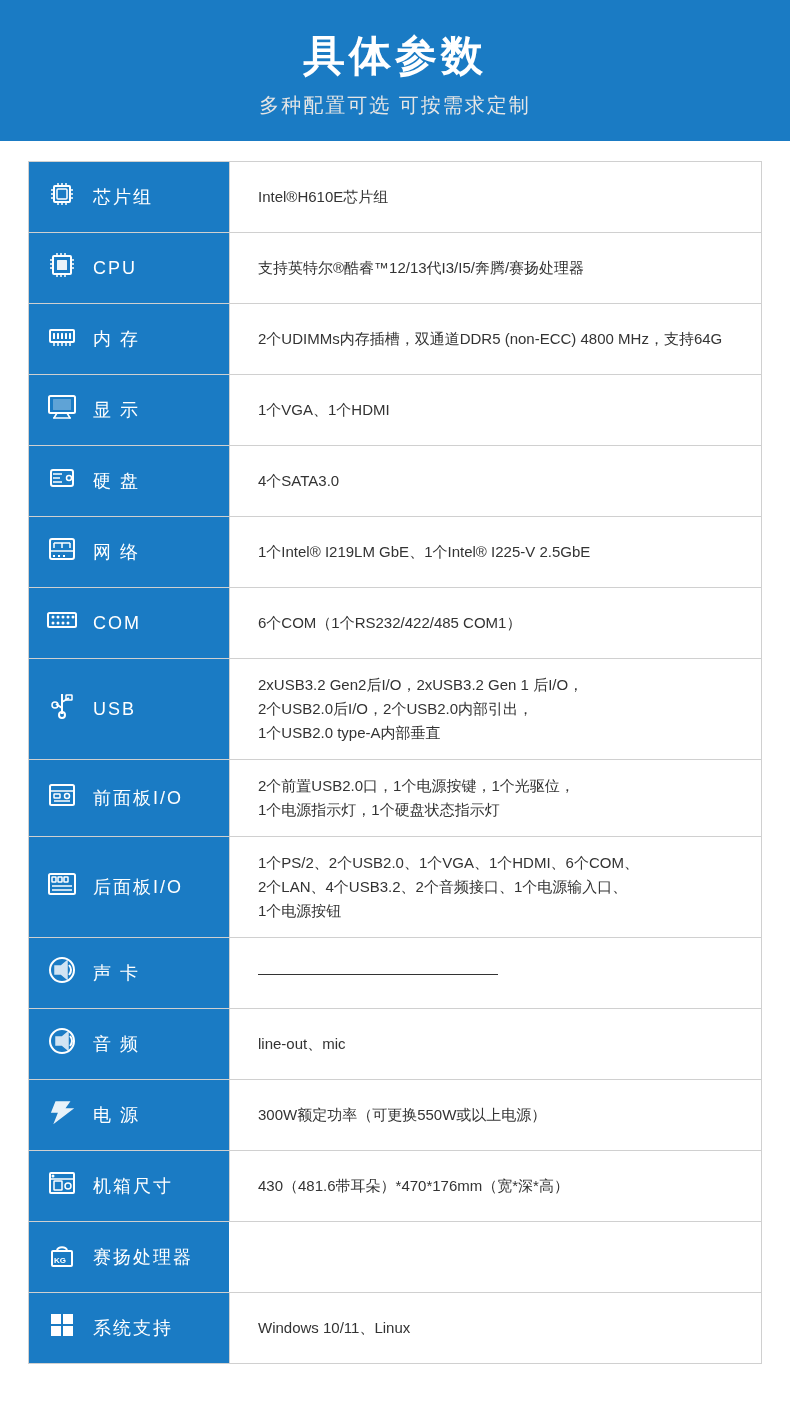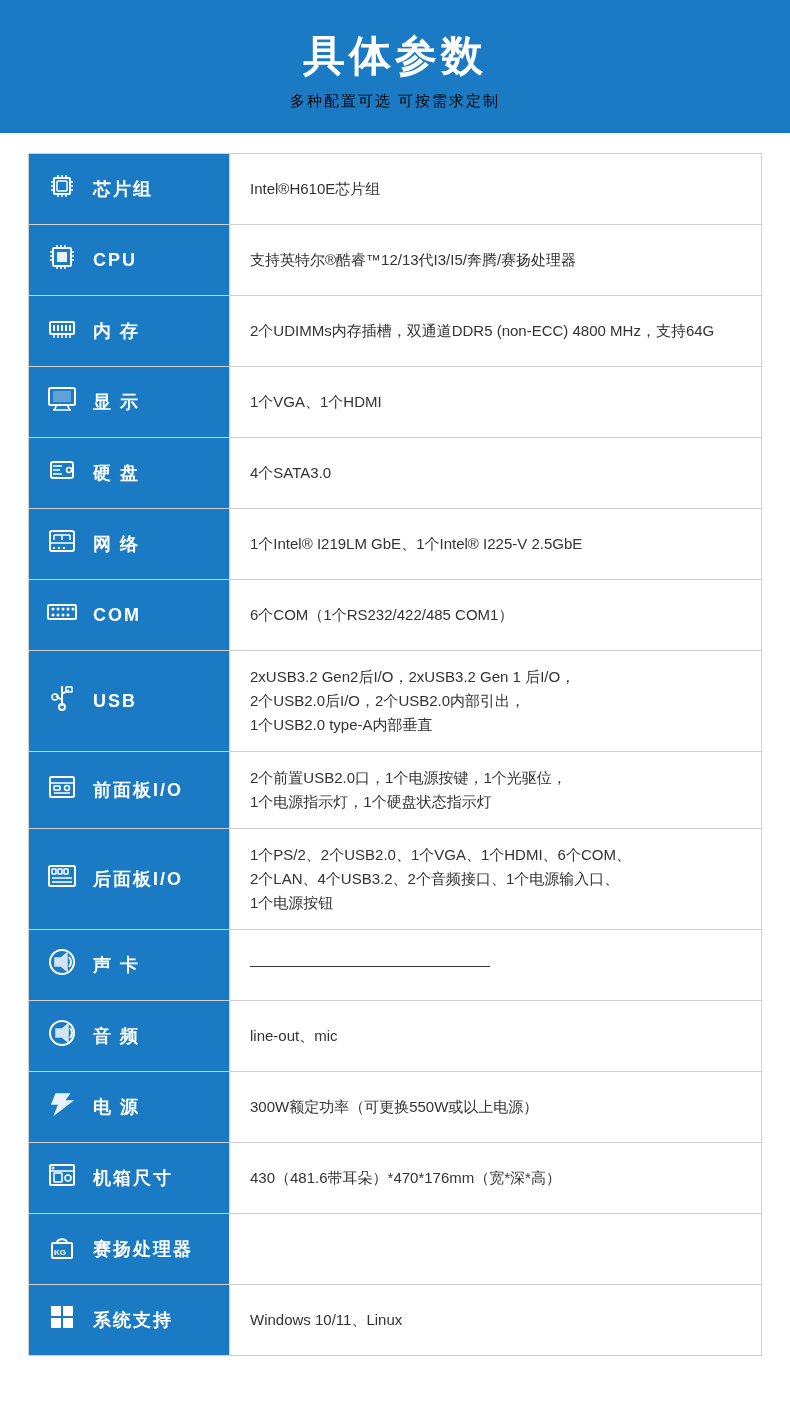--- a/index.html
+++ b/index.html
@@ -16,22 +16,22 @@
       padding: 28px 4px 22px;
     }
     .header-title {
       color: #ffffff;
       font-size: 42px;
       font-weight: bold;
       letter-spacing: 4px;
       margin-bottom: 8px;
     }
     .header-subtitle {
-      color: #000000;
-      font-size: 15px;
+      color: #e5e5e5;
+      font-size: 20px;
       letter-spacing: 2px;
     }
 
     .table-container {
       padding: 20px 28px 30px;
       background: #ffffff;
     }
 
     .spec-row {
       display: flex;
@@ -56,29 +56,29 @@
       min-width: 42px;
       display: flex;
       align-items: flex-start;
       justify-content: center;
       color: #fff;
       font-size: 22px;
     }
 
     .spec-label-text {
       font-size: 18px;
-      font-weight: bold;
+      font-weight: normal;
       color: #ffffff;
       letter-spacing: 2px;
       white-space: nowrap;
     }
 
     .spec-value {
       flex: 1;
-      padding: 14px 20px;
+      padding: 14px 28px;
       font-size: 15px;
       color: #333333;
       background: #ffffff;
       display: flex;
       align-items: center;
       line-height: 1.6;
       border-left: 1px solid #d0d0d0;
     }
 
     

